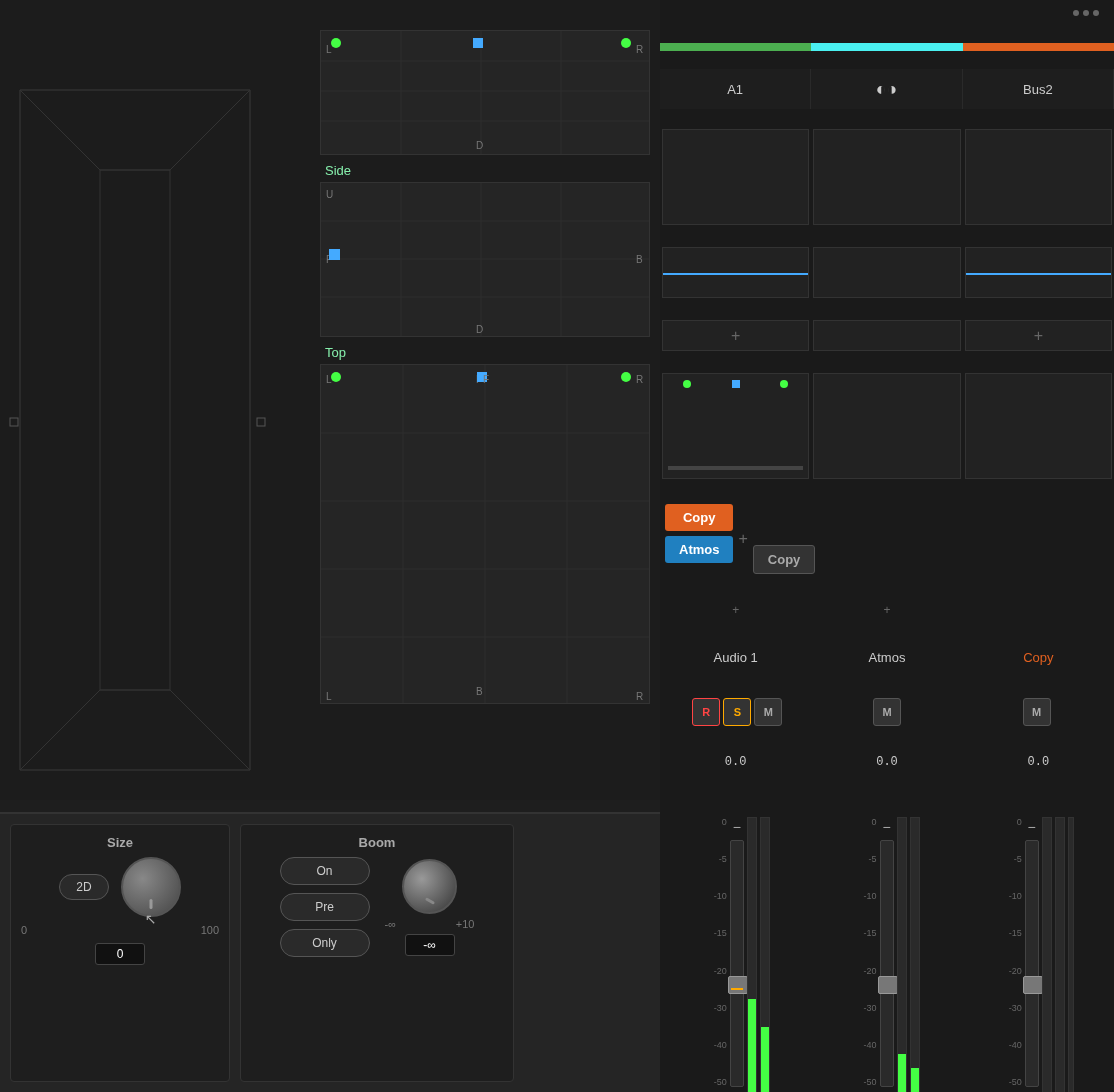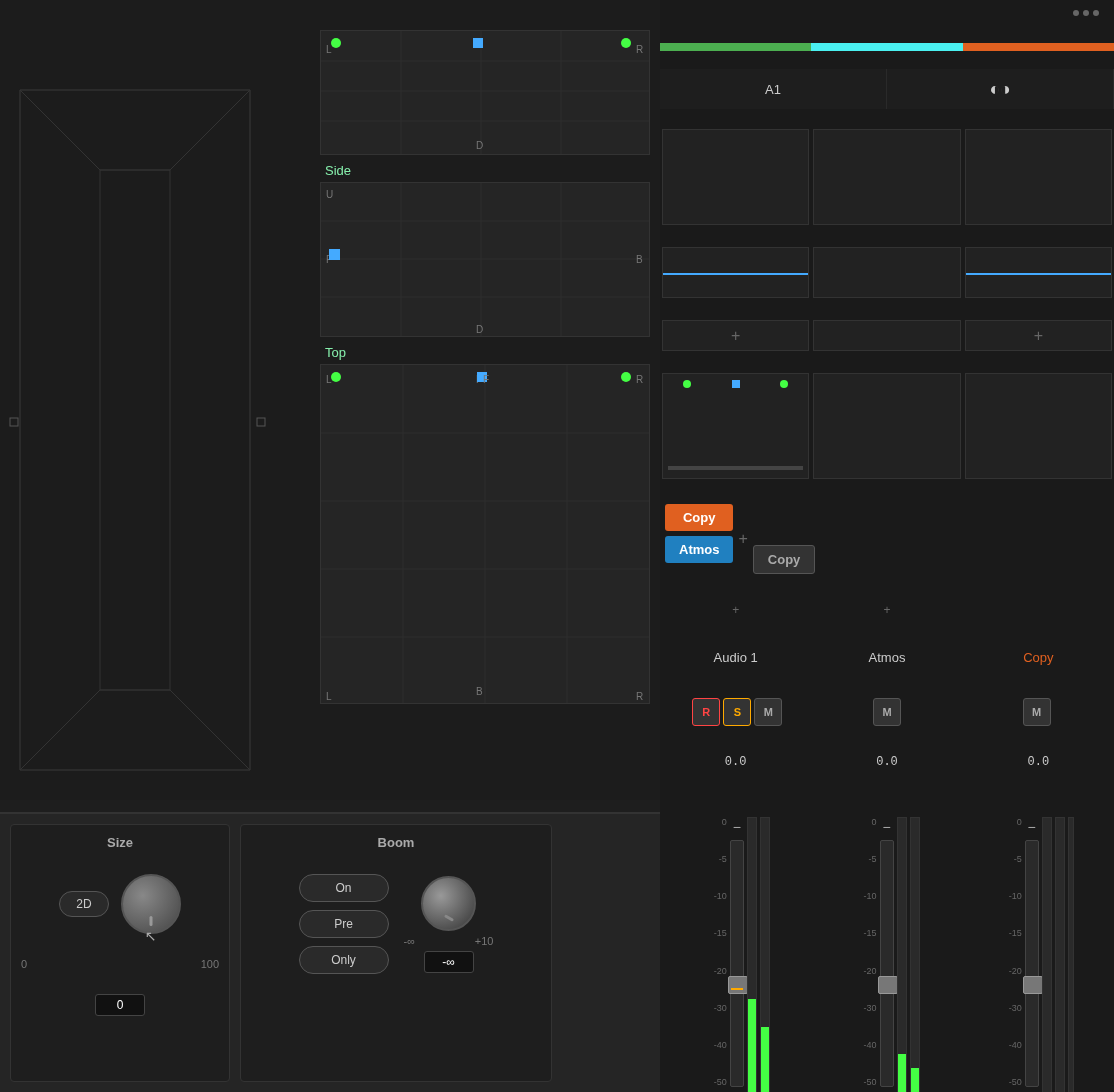--- a/index.html
+++ b/index.html
@@ -81,29 +81,29 @@
     }
 
     .control-section {
       background: #1e1e1e;
       border: 1px solid #333;
       border-radius: 4px;
       padding: 10px;
       display: flex;
       flex-direction: column;
       align-items: center;
-      gap: 24px;
+      gap: 7px;
     }
 
     .control-section.size-section {
       width: 220px;
     }
 
     .control-section.boom-section {
-      width: 312px;
+      width: 274px;
     }
 
     .section-title {
       color: #aaa;
       font-size: 13px;
       font-weight: bold;
     }
 
     .knob {
       width: 60px;
@@ -690,20 +690,23 @@
   </div>
 
   <div class="channel-names">
     <div class="channel-name">
       <span>A1</span>
     </div>
     <div class="channel-name" style="font-size:18px;">
 
       <span style="font-size:18px;">◐◑</span>
     </div>
+    <div class="channel-name">
+      <span>Bus2</span>
+    </div>
   </div>
 
   <div class="waveform-area">
     <div class="waveform-cell"></div>
     <div class="waveform-cell"></div>
     <div class="waveform-cell"></div>
   </div>
 
   <div class="eq-area">
     <div class="eq-cell">

